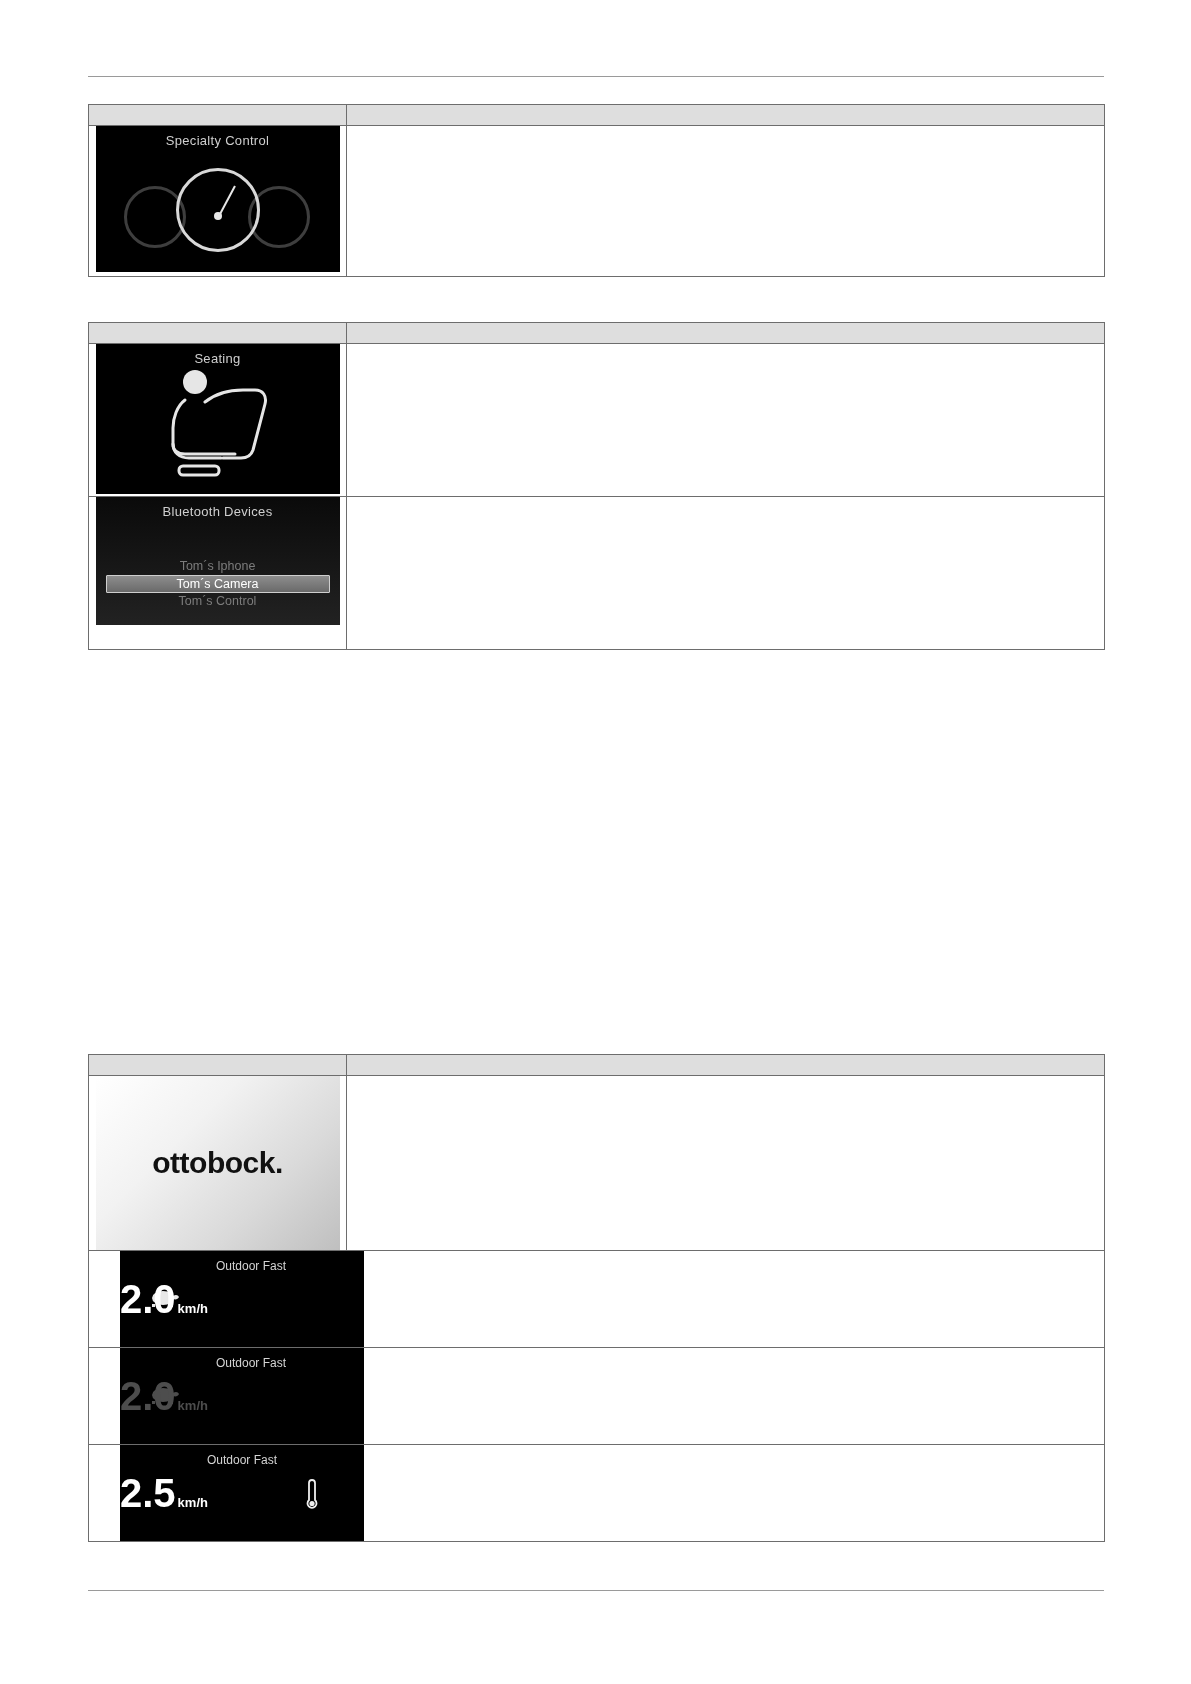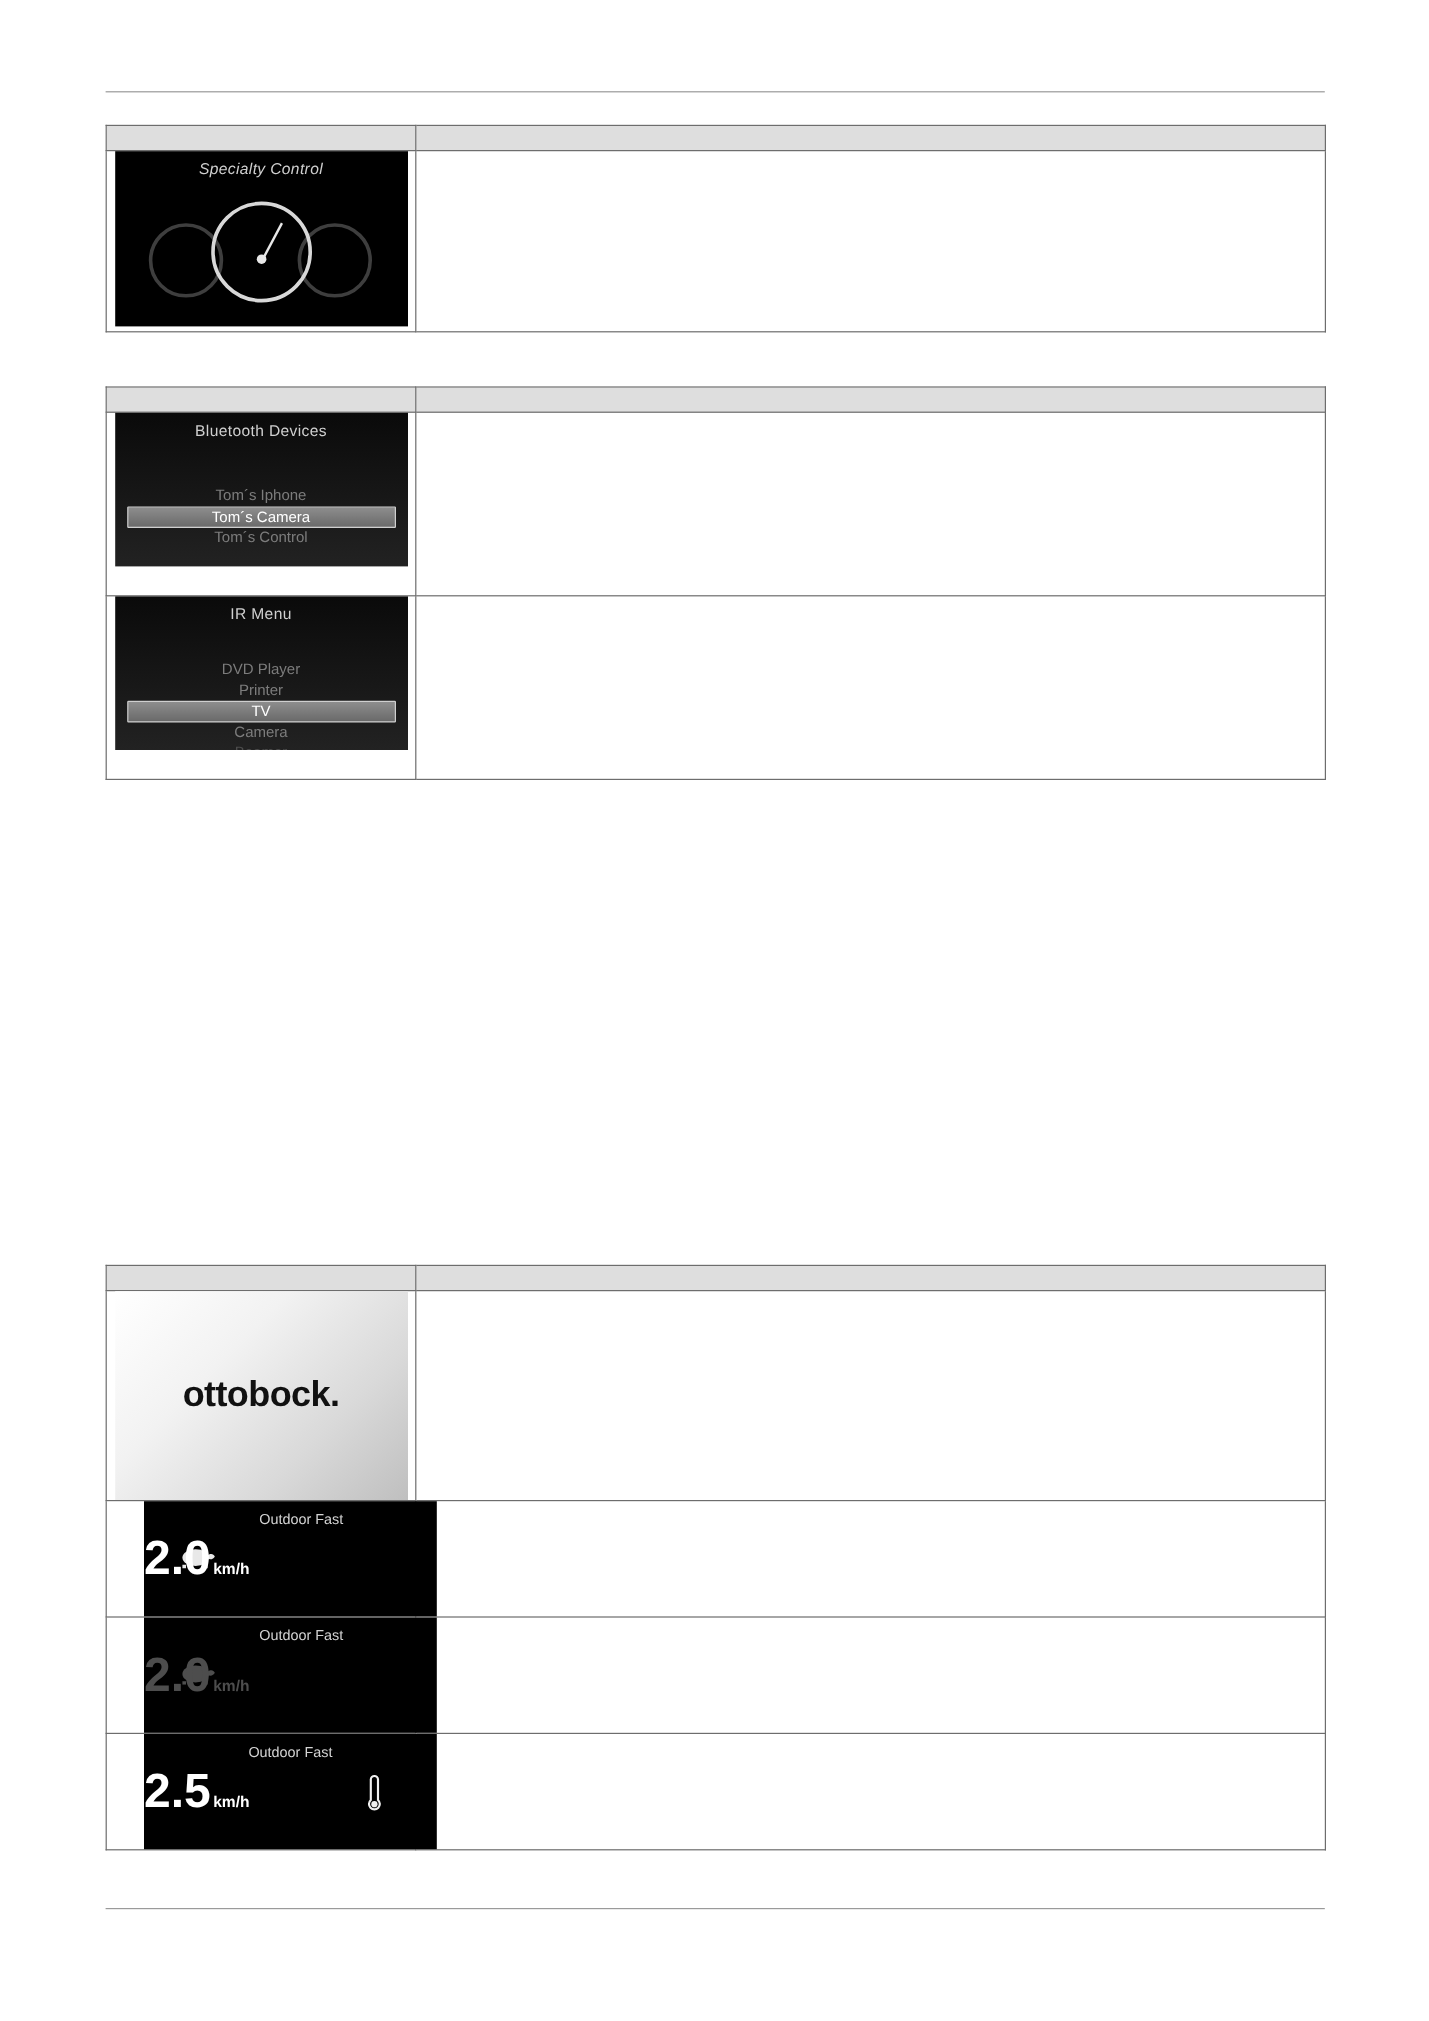--- a/index.html
+++ b/index.html
@@ -220,21 +220,21 @@
   .spacer-cell { height: 74px; }
 </style>
 </head>
 <body>
 
 <div class="page">
 
   <div class="rule rule-top"></div>
   <div class="rule rule-bottom"></div>
 
-  <table class="tbl" style="top:104px;font-style:italic;">
+  <table class="tbl" style="top:104px;">
     <colgroup>
         <col class="col-a">
         <col class="col-b">
       </colgroup>
     <tbody>
         <tr class="hdr">
       <td></td>
       <td></td>
     </tr>
     <tr>
@@ -259,52 +259,53 @@
     <colgroup>
         <col class="col-a">
         <col class="col-b">
       </colgroup>
     <tbody>
         <tr class="hdr">
       <td></td>
       <td></td>
     </tr>
 
+    <tr>
+      <td class="cell-img">
+        <div class="panel panel-seating">
+          <div class="title">Seating</div>
+          <svg class="seat-svg" width="150" height="120" viewBox="0 0 150 120">
+            <g fill="none" stroke="#e6e6e6" stroke-width="3" stroke-linejoin="round" stroke-linecap="round">
+              <circle cx="52" cy="16" r="12" fill="#e6e6e6" stroke="none"></circle>
+              <path d="M42 34 C34 40 30 52 30 62 L30 78 C30 84 34 88 42 88 L92 88"></path>
+              <path d="M62 36 C72 28 86 24 100 24 L112 24 C120 24 124 30 122 38 L110 84 C108 90 104 92 98 92 L80 92"></path>
+              <path d="M30 78 C30 86 36 92 46 92 L78 92"></path>
+              <rect x="36" y="100" width="40" height="9" rx="4"></rect>
+            </g>
+          </svg>
+        </div>
+      </td>
+      <td class="cell-txt" style="height:152px;"></td>
+    </tr>
 
     <tr>
       <td class="cell-img">
         <div class="panel panel-list">
           <div class="title">Bluetooth Devices</div>
           <div class="list">
             <div class="row dim"></div>
             <div class="row">Tom´s Iphone</div>
             <div class="row sel">Tom´s Camera</div>
             <div class="row">Tom´s Control</div>
           </div>
         </div>
       </td>
       <td class="cell-txt" style="height:152px;"></td>
     </tr>
 
-    <tr>
-      <td class="cell-img">
-        <div class="panel panel-list">
-          <div class="title">IR Menu</div>
-          <div class="list" style="top:36px;">
-            <div class="row dim"></div>
-            <div class="row">DVD Player</div>
-            <div class="row">Printer</div>
-            <div class="row sel">TV</div>
-            <div class="row">Camera</div>
-            <div class="row dim">Beamer</div>
-          </div>
-        </div>
-      </td>
-      <td class="cell-txt" style="height:152px;"></td>
-    </tr>
 
   </tbody>
     </table>
 
   <table class="tbl" style="top:1054px;">
     <colgroup>
         <col class="col-a">
         <col class="col-b">
       </colgroup>
     <tbody>

